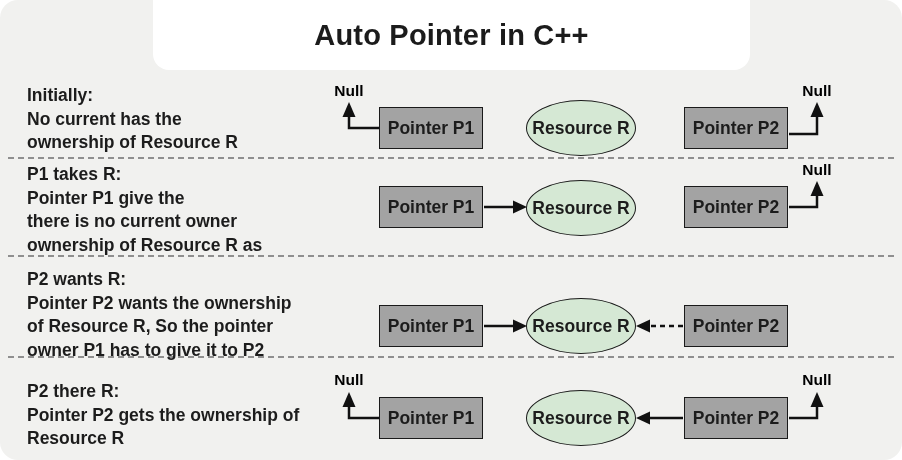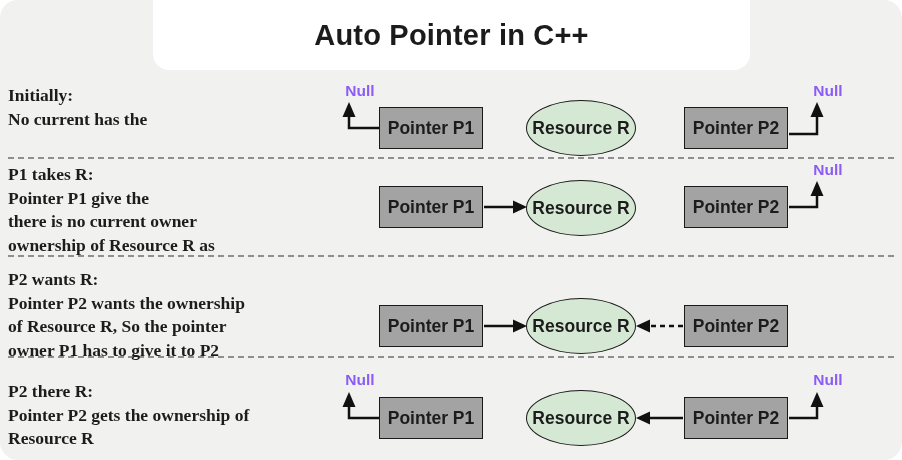--- a/index.html
+++ b/index.html
@@ -16,57 +16,58 @@
   }
   .title-card h1{
     margin:0 0 18px 0;font-size:29px;font-weight:700;color:#1b1b1b;
     letter-spacing:0.2px;
   }
   .divider{
     position:absolute;left:8px;width:886px;height:0;
     border-top:2px dashed #8f8f8f;
   }
   .caption{
-    position:absolute;left:8px;font-size:17.5px;font-weight:700;
-    line-height:23.5px;color:#1c1c1c;white-space:nowrap;font-family:Liberation Serif, serif;
+    position:absolute;left:27px;font-size:17.5px;font-weight:700;
+    line-height:23.5px;color:#1c1c1c;white-space:nowrap;
   }
   .node-box{
     position:absolute;width:104px;height:42px;
     background:#a3a3a3;border:1.5px solid #1a1a1a;
     display:flex;align-items:center;justify-content:center;
     font-size:17.5px;font-weight:700;box-sizing:border-box;
   }
   .node-ellipse{
     position:absolute;width:110px;height:56px;
     background:#d5e8d4;border:1.5px solid #1a1a1a;border-radius:50%;
     display:flex;align-items:center;justify-content:center;
     font-size:17.5px;font-weight:700;box-sizing:border-box;
   }
   .null-label{
     position:absolute;width:44px;text-align:center;
-    font-size:15.5px;font-weight:700;color:#8b5cf6;margin-left:11px;
+    font-size:15.5px;font-weight:700;color:#000000;
   }
   .arrows{position:absolute;left:0;top:0;pointer-events:none;}
 </style>
 </head>
 <body>
 
 <div class="stage">
 
   <div class="title-card">
     <h1>Auto Pointer in C++</h1>
   </div>
 
   <div class="divider" style="top:157px"></div>
   <div class="divider" style="top:255px"></div>
   <div class="divider" style="top:356px"></div>
 
   <div class="caption" style="top:84px">
     <div>Initially:</div>
     <div>No current has the</div>
+    <div>ownership of Resource R</div>
   </div>
   <div class="caption" style="top:163px">
     <div>P1 takes R:</div>
     <div>Pointer P1 give the</div>
     <div>there is no current owner</div>
     <div>ownership of Resource R as</div>
   </div>
   <div class="caption" style="top:268px">
     <div>P2 wants R:</div>
     <div>Pointer P2 wants the ownership</div>

